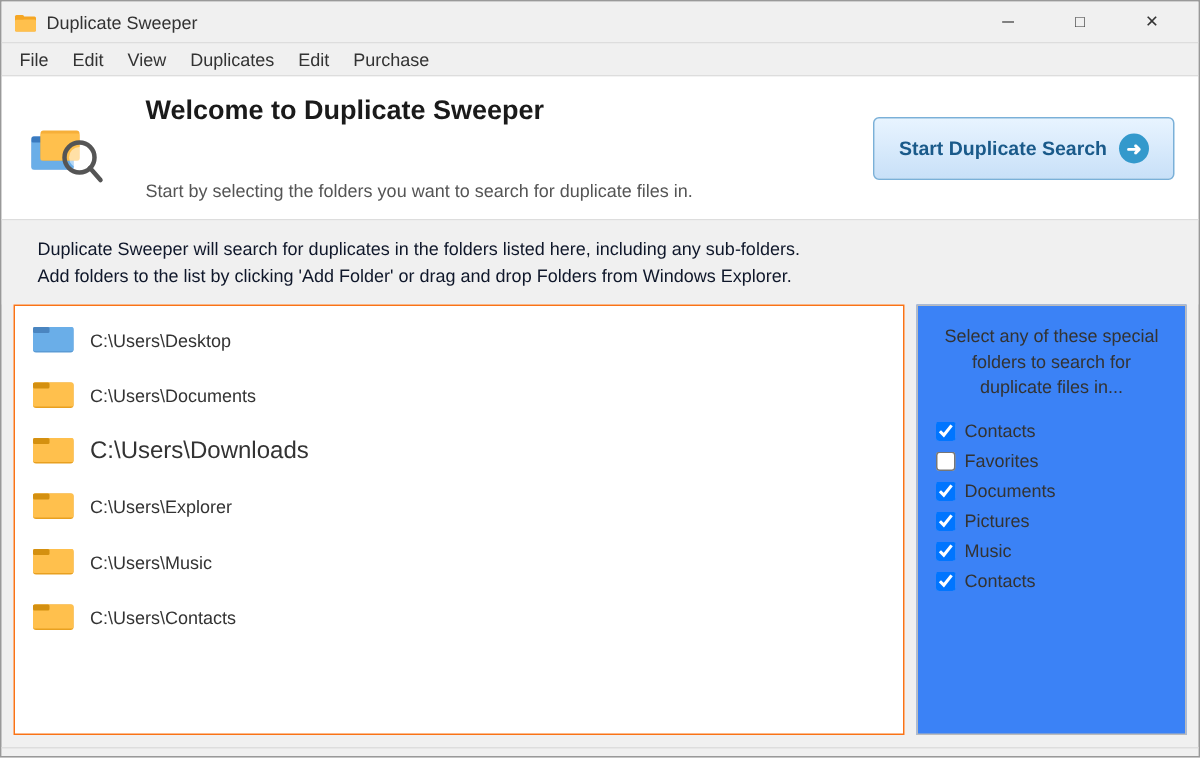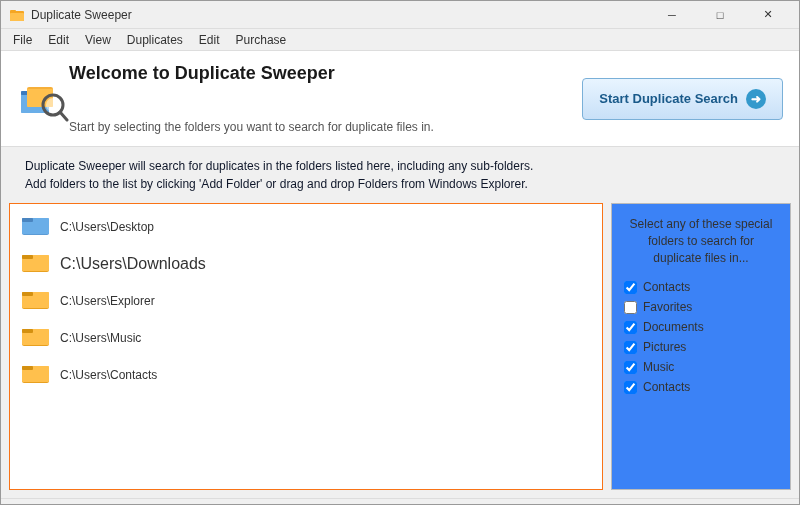--- a/index.html
+++ b/index.html
@@ -70,21 +70,21 @@
       align-items: center;
     }
 
     
     .header-banner {
       background: white;
       padding: 12px 16px;
       display: flex;
       align-items: center;
       border-bottom: 1px solid #ddd;
-      gap: 0;
+      gap: 28px;
     }
     .header-logo {
       width: 52px;
       height: 52px;
       flex-shrink: 0;
     }
     .header-text {
       flex: 1;
     }
     .header-title {
@@ -278,20 +278,30 @@
         <span style="font-size: 12px; color: rgb(51, 51, 51);">C:\Users\Desktop</span>
       </div>
       <div class="folder-item">
         <div>
     <svg width="28" height="22" viewBox="0 0 28 22">
       <rect x="0" y="4" width="27" height="17" rx="2" fill="#e8a020"></rect>
            <rect x="0" y="4" width="27" height="16" rx="1" fill="#ffc04d"></rect>
            <rect x="0" y="4" width="11" height="4" rx="1" fill="#d49010"></rect>
     </svg>
   </div>
+        <span style="font-size: 12px; color: rgb(51, 51, 51);">C:\Users\Documents</span>
+      </div>
+      <div class="folder-item">
+        <div>
+    <svg width="28" height="22" viewBox="0 0 28 22">
+      <rect x="0" y="4" width="27" height="17" rx="2" fill="#e8a020"></rect>
+           <rect x="0" y="4" width="27" height="16" rx="1" fill="#ffc04d"></rect>
+           <rect x="0" y="4" width="11" height="4" rx="1" fill="#d49010"></rect>
+    </svg>
+  </div>
         <span style="font-size: 16px; color: rgb(51, 51, 51);">C:\Users\Downloads</span>
       </div>
       <div class="folder-item">
         <div>
     <svg width="28" height="22" viewBox="0 0 28 22">
       <rect x="0" y="4" width="27" height="17" rx="2" fill="#e8a020"></rect>
            <rect x="0" y="4" width="27" height="16" rx="1" fill="#ffc04d"></rect>
            <rect x="0" y="4" width="11" height="4" rx="1" fill="#d49010"></rect>
     </svg>
   </div>

